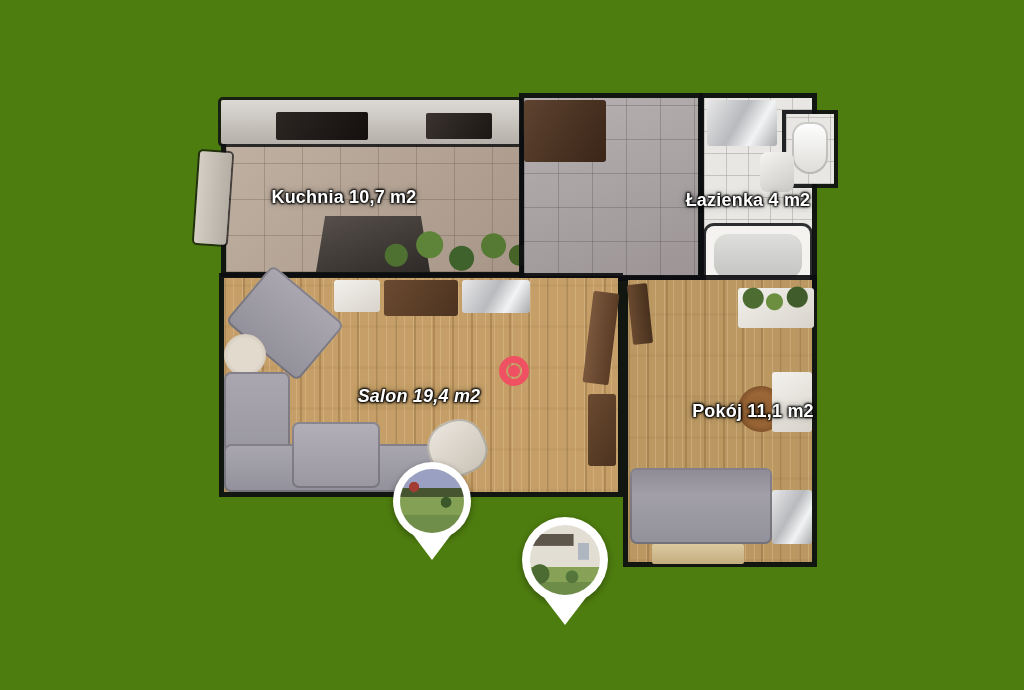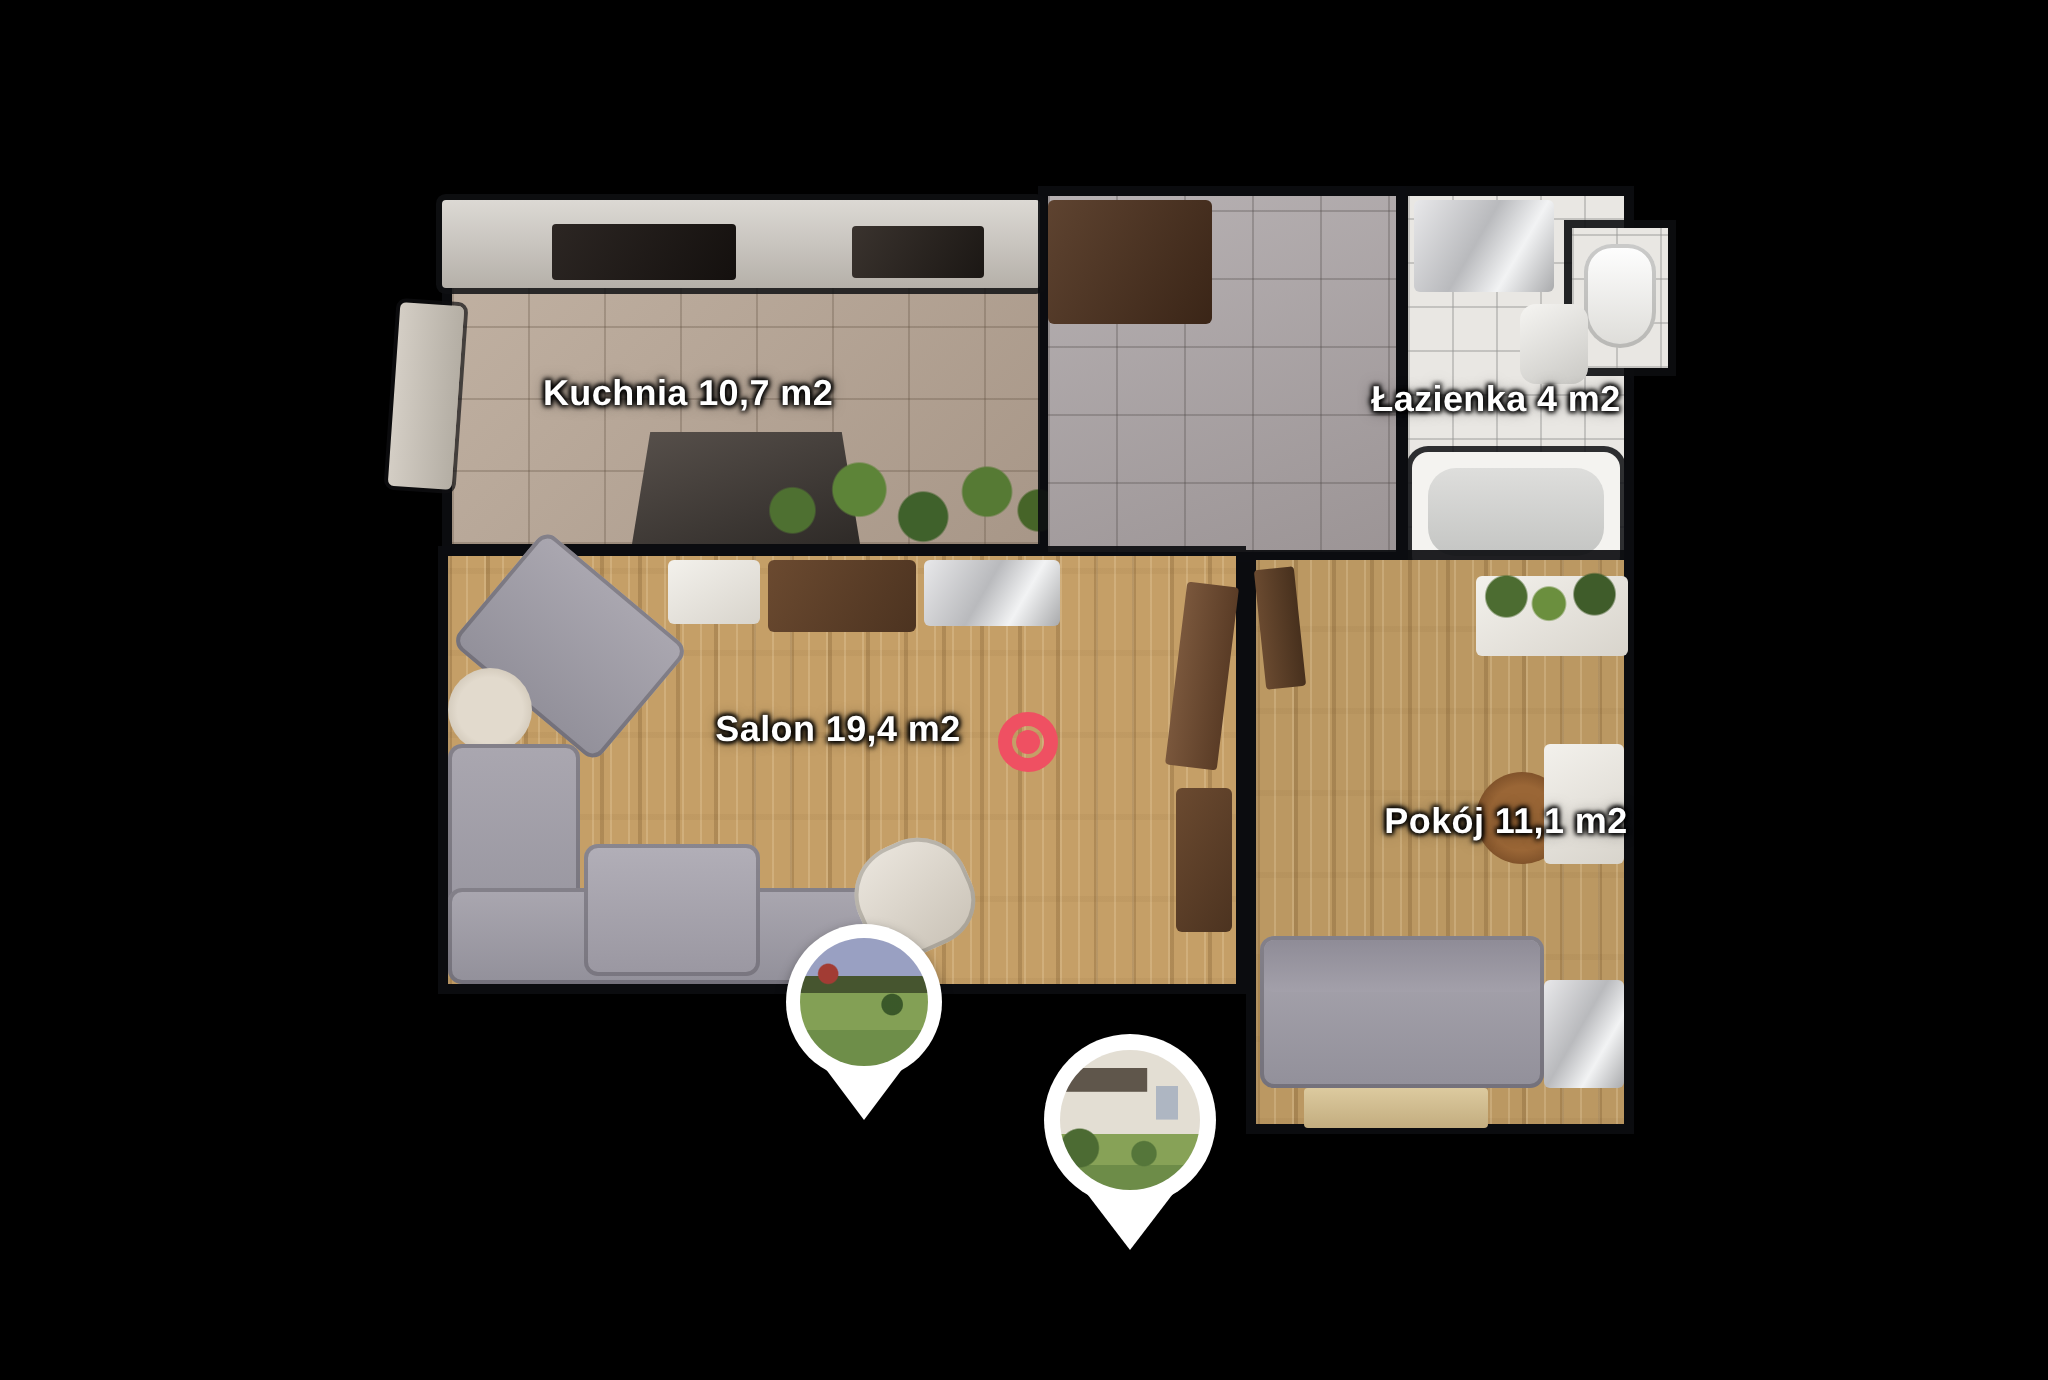--- a/index.html
+++ b/index.html
@@ -2,21 +2,21 @@
 <html><head>
 <meta charset="utf-8">
 <style>
   html,body{margin:0;padding:0;}
   body{
     width:1024px;height:690px;overflow:hidden;
     background:#1f2126;
     font-family:"Liberation Sans", sans-serif;
     position:relative;
   }
-  #stage{position:absolute;inset:0;width:1024px;height:690px;background:#000000;}
+  #stage{position:absolute;inset:0;width:1024px;height:690px;background:#4d7c0f;}
 
   .abs{position:absolute;}
   .room{box-shadow:0 0 0 5px rgba(12,13,16,.92);}
 
   
   .tiles-beige{
     background-color:#b2a090;
     background-image:
       repeating-linear-gradient(0deg, rgba(92,76,60,.28) 0 1px, transparent 1px 36px),
       repeating-linear-gradient(90deg, rgba(92,76,60,.28) 0 1px, transparent 1px 38px),
@@ -147,21 +147,21 @@
   <div class="abs" style="left:738px;top:386px;width:46px;height:46px;background:radial-gradient(circle,#9a6636 0 50%,#7c4f28 75%);border-radius:50%;"></div>
   <div class="abs white-furn" style="left:772px;top:372px;width:40px;height:60px;"></div>
   <div class="abs grey-sofa" style="left:630px;top:468px;width:142px;height:76px;">
     <div class="abs" style="left:2px;top:2px;width:138px;height:26px;background:linear-gradient(180deg,#8f8c97,#a3a0aa);border-radius:5px;"></div>
   </div>
   <div class="abs silver" style="left:772px;top:490px;width:40px;height:54px;"></div>
   <div class="abs" style="left:652px;top:544px;width:92px;height:20px;background:linear-gradient(180deg,#dcca9f,#c3ad7f);border-radius:2px;"></div>
 
   <div class="abs room-label" style="left:344px;top:197px;">Kuchnia 10,7 m2</div>
   <div class="abs room-label" style="left:748px;top:200px;">Łazienka 4 m2</div>
-  <div class="abs room-label" style="left:419px;top:365px;">Salon 19,4 m2</div>
+  <div class="abs room-label" style="left:419px;top:396px;font-style:italic;">Salon 19,4 m2</div>
   <div class="abs room-label" style="left:713px;top:411px;margin-left:40px;">Pokój 11,1 m2</div>
 
   <div class="abs view-marker" style="left:499px;top:356px;">
     <span class="dot"></span>
   </div>
 
   <div class="abs pin" style="left:393px;top:462px;width:78px;height:100px;">
     <div class="pin-body" style="width:78px;height:78px;"></div>
     <div class="pin-tip" style="left:15px;top:66px;width:48px;height:32px;"></div>
     <div class="pin-photo photo-garden" style="left:7px;top:7px;width:64px;height:64px;"></div>

